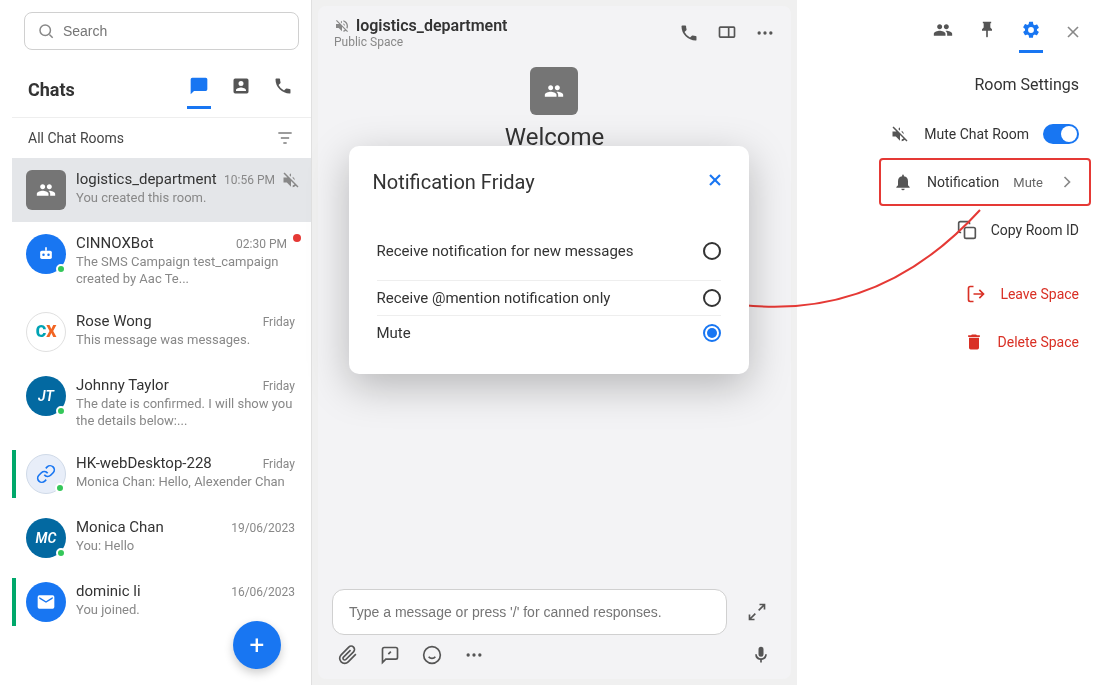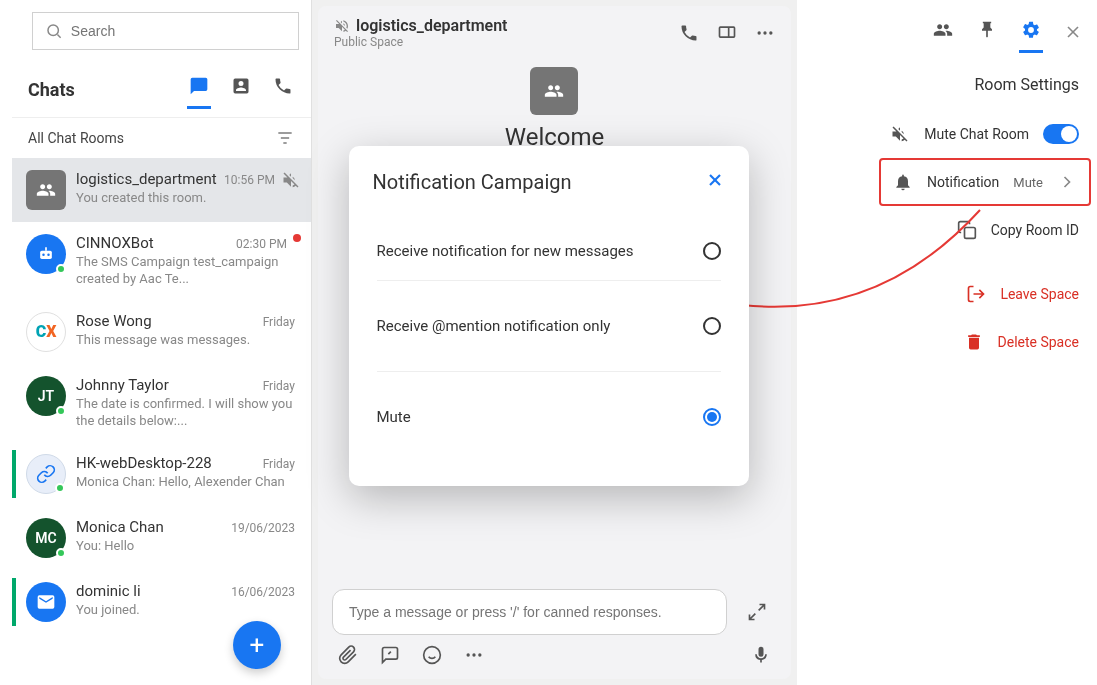--- a/index.html
+++ b/index.html
@@ -1,38 +1,38 @@
 <!DOCTYPE html>
 <html><head>
 <meta charset="utf-8">
 <style>
 * { box-sizing: border-box; margin: 0; padding: 0; }
 body { font-family: -apple-system, BlinkMacSystemFont, 'Segoe UI', Roboto, Arial, sans-serif; background: #f0f0f0; width: 1097px; height: 685px; overflow: hidden; position: relative; }
 .app { display: flex; height: 100%; }
 .left-stripe { width: 12px; background: #fff; }
 .sidebar { width: 300px; background: #fff; display: flex; flex-direction: column; border-right: 1px solid #e0e0e0; position: relative; }
 .search-wrap { padding: 12px; }
-.search-box { display: flex; align-items: center; background: #fff; border: 1px solid #d0d0d0; border-radius: 0; padding: 8px 12px; margin-left: 8px; }
+.search-box { display: flex; align-items: center; background: #fff; border: 1px solid #d0d0d0; border-radius: 8px; padding: 8px 12px; }
 .search-input { border: none; outline: none; font-size: 14px; margin-left: 8px; width: 100%; color: #555; }
 .chats-header { display: flex; align-items: center; padding: 8px 16px; border-bottom: 1px solid #eee; }
 .chats-title { font-weight: 700; font-size: 18px; color: #333; flex: 1; }
 .chats-tabs { display: flex; gap: 18px; }
 .chats-tab { padding: 6px 2px; border-bottom: 3px solid transparent; cursor: pointer; color: #555; }
 .chats-tab.active { border-bottom-color: #1876f2; color: #1876f2; }
 .filter-row { display: flex; align-items: center; padding: 10px 16px; font-size: 14px; color: #444; }
 .filter-label { flex: 1; }
 .chat-list { flex: 1; overflow-y: auto; }
 .chat-item { display: flex; padding: 12px 10px 12px 14px; cursor: pointer; position: relative; }
 .chat-item.selected { background: #e4e6e9; }
 .chat-item.stripe::before { content: ""; position: absolute; left: 0; top: 8px; bottom: 8px; width: 4px; background: #00a86b; }
 .avatar { width: 40px; height: 40px; border-radius: 50%; display: flex; align-items: center; justify-content: center; color: #fff; font-weight: 600; flex-shrink: 0; position: relative; font-size: 14px; }
 .avatar.sq { border-radius: 6px; }
 .avatar.grey { background: #757575; }
 .avatar.blue { background: #1876f2; }
-.avatar.navy { background: #14532d; }
+.avatar.navy { background: #0369a1; font-style: italic; }
 .avatar.cx { background: #fff; border: 1px solid #e0e0e0; }
 .avatar .presence { position: absolute; bottom: 0; right: 0; width: 10px; height: 10px; border-radius: 50%; background: #34c759; border: 2px solid #fff; }
 .chat-body { flex: 1; margin-left: 10px; min-width: 0; }
 .chat-top { display: flex; align-items: baseline; }
 .chat-name { font-size: 15px; color: #333; flex: 1; white-space: nowrap; overflow: hidden; text-overflow: ellipsis; }
 .chat-time { font-size: 12px; color: #888; margin-left: 6px; }
 .chat-snippet { font-size: 13px; color: #888; margin-top: 2px; line-height: 1.3; max-height: 2.6em; overflow: hidden; }
 .chat-right { display:flex; flex-direction:column; align-items:flex-end; gap:4px; margin-left:6px; }
 .mute-ind { color: #888; }
 .unread-dot { width: 8px; height: 8px; border-radius: 50%; background: #e53935; }
@@ -70,21 +70,21 @@
 .toggle .knob { position:absolute; right:2px; top:2px; width:16px; height:16px; background:#fff; border-radius:50%;}
 .rp-row.highlight { border:2px solid #e53935; border-radius:4px; margin:0 6px; padding:12px 12px;}
 .chevron { color:#888; }
 
 .modal-backdrop { position:absolute; inset:0; display:flex; align-items:flex-start; justify-content:center; pointer-events:none;}
 .modal { width:400px; background:#fff; border-radius:10px; box-shadow:0 12px 40px rgba(0,0,0,.25); margin-top:146px; margin-left: 0px; padding:24px 0 24px; pointer-events:auto;}
 .modal-head { display:flex; align-items:center; padding:0 24px 28px;}
 .modal-title { font-size:20px; color:#333; }
 .modal-close { margin-left:auto; color:#1876f2; cursor:pointer; font-size:18px;}
 .opt { display:flex; align-items:center; padding:20px 28px; font-size:15px; color:#333;}
-.opt + .opt { border-top:1px solid #eee; margin:0 28px; padding:36px 0;}
+.opt + .opt { border-top:1px solid #eee; margin:0 28px; padding:8px 0;}
 .opt .txt { flex:1; }
 .radio { width:18px; height:18px; border:2px solid #333; border-radius:50%; display:flex; align-items:center; justify-content:center;}
 .radio.selected { border-color:#1876f2;}
 .radio.selected .dot { width:10px; height:10px; background:#1876f2; border-radius:50%;}
 
 .arrow-svg { position:absolute; left:730px; top:190px; pointer-events:none; }
 svg.icon { width: 20px; height: 20px; }
 </style>
 </head>
 <body>
@@ -375,21 +375,21 @@
       <marker id="ah" markerWidth="10" markerHeight="10" refX="2" refY="3" orient="auto">
         <path d="M0,0 L0,6 L8,3 z" fill="#e53935"></path>
       </marker>
     </defs>
   <path d="M 250 20 Q 150 130 12 115" stroke="#e53935" stroke-width="2" fill="none" marker-end="url(#ah)"></path>
 </svg>
 
 <div class="modal-backdrop">
   <div class="modal">
     <div class="modal-head">
-      <div class="modal-title">Notification Campaign</div>
+      <div class="modal-title">Notification Friday</div>
       <div class="modal-close"><svg class="icon" viewBox="0 0 24 24" fill="none" stroke="#1876f2" stroke-width="2.5">
             <line x1="18" y1="6" x2="6" y2="18"></line>
             <line x1="6" y1="6" x2="18" y2="18"></line>
           </svg></div>
     </div>
     <div id="modal-opts">
         <div class="opt">
           <div class="txt">Receive notification for new messages</div>
           <div class="radio"></div>
         </div>

